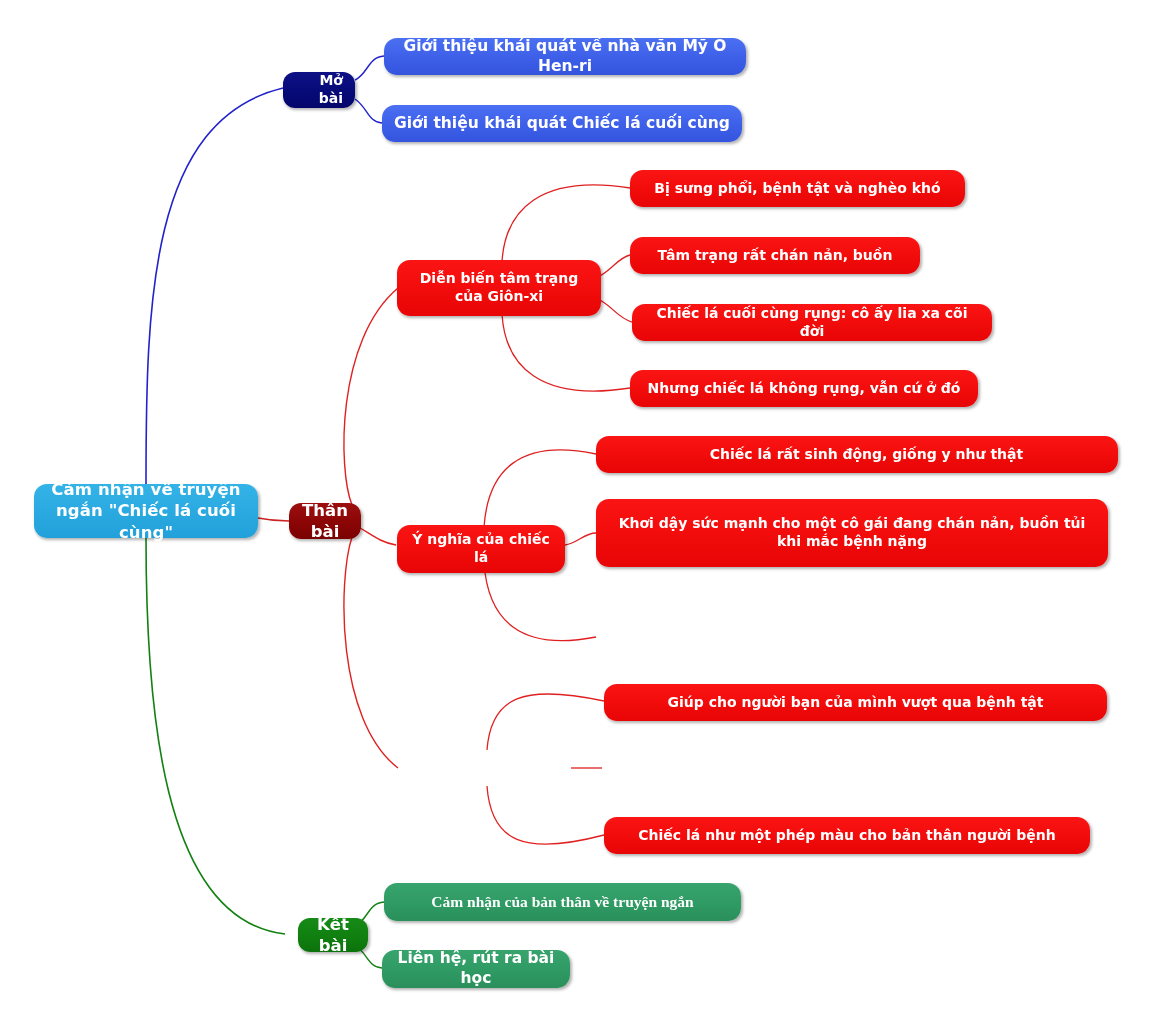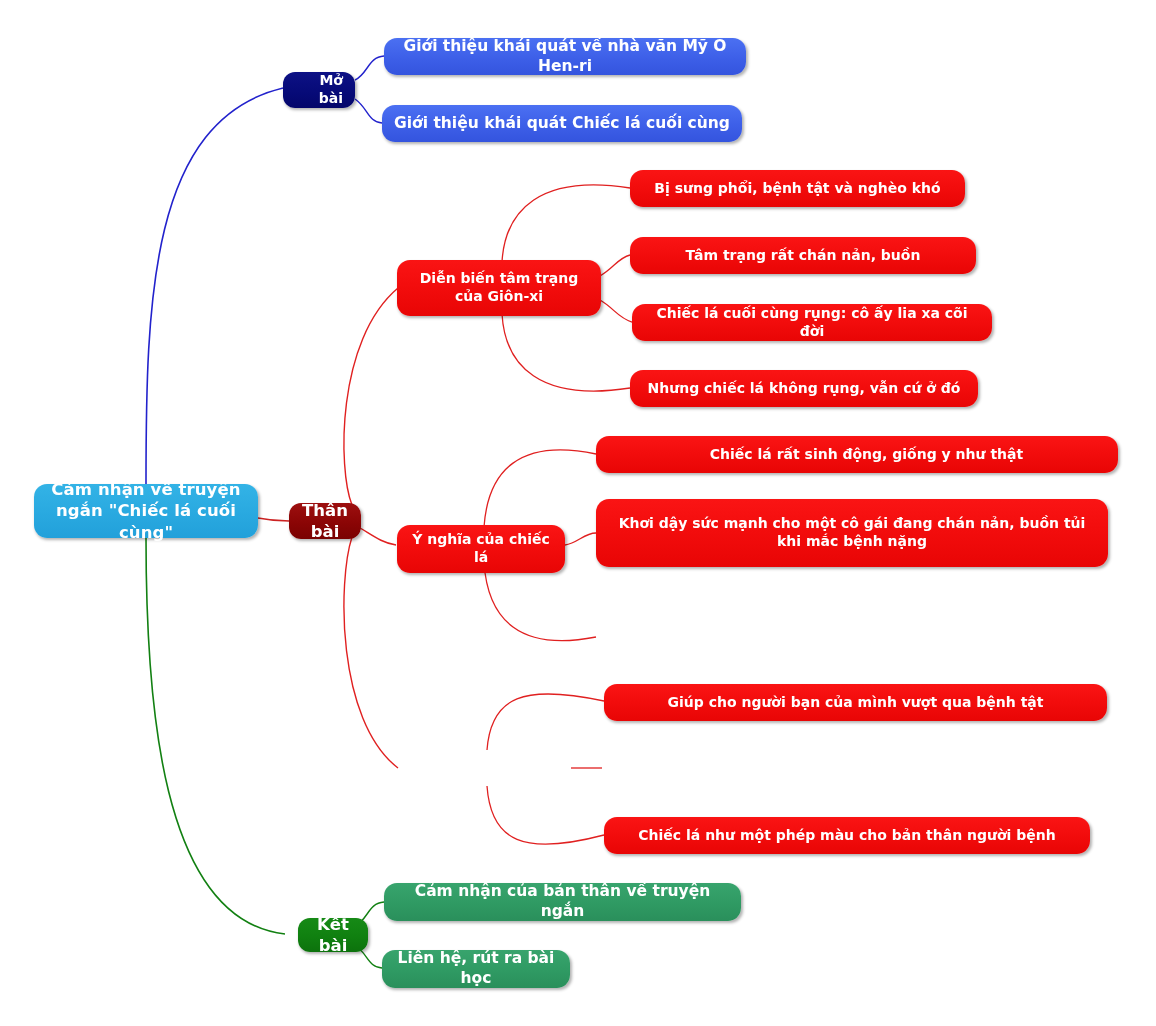--- a/index.html
+++ b/index.html
@@ -141,21 +141,21 @@
   </div>
 
   <div class="node n-red" style="left:397px; top:260px; width:204px; height:56px;">
     <span>Diễn biến tâm trạng của Giôn-xi</span>
   </div>
 
   <div class="node n-red" style="left:630px; top:170px; width:335px; height:37px;">
     <span>Bị sưng phổi, bệnh tật và nghèo khó</span>
   </div>
 
-  <div class="node n-red" style="left:630px; top:237px; width:346px; height:37px;">
+  <div class="node n-red" style="left:630px; top:237px; width:290px; height:37px;">
     <span>Tâm trạng rất chán nản, buồn</span>
   </div>
 
   <div class="node n-red" style="left:632px; top:304px; width:360px; height:37px;">
     <span>Chiếc lá cuối cùng rụng: cô ấy lia xa cõi đời</span>
   </div>
 
   <div class="node n-red" style="left:630px; top:370px; width:348px; height:37px;">
     <span>Nhưng chiếc lá không rụng, vẫn cứ ở đó</span>
   </div>
@@ -180,21 +180,21 @@
 
 
   <div class="node n-red" style="left:604px; top:817px; width:486px; height:37px;">
     <span>Chiếc lá như một phép màu cho bản thân người bệnh</span>
   </div>
 
   <div class="node n-close" style="left:298px; top:918px; width:70px; height:34px;">
     <span>Kết bài</span>
   </div>
 
-  <div class="node n-green" style="left:384px; top:883px; width:357px; height:38px;">
+  <div class="node n-green" style="left:384px; top:883px; width:357px; height:38px;font-family:Liberation Serif, serif;">
     <span>Cảm nhận của bản thân về truyện ngắn</span>
   </div>
 
   <div class="node n-green" style="left:382px; top:950px; width:188px; height:38px;">
     <span>Liên hệ, rút ra bài học</span>
   </div>
 
 </div>
 
 </body></html>

